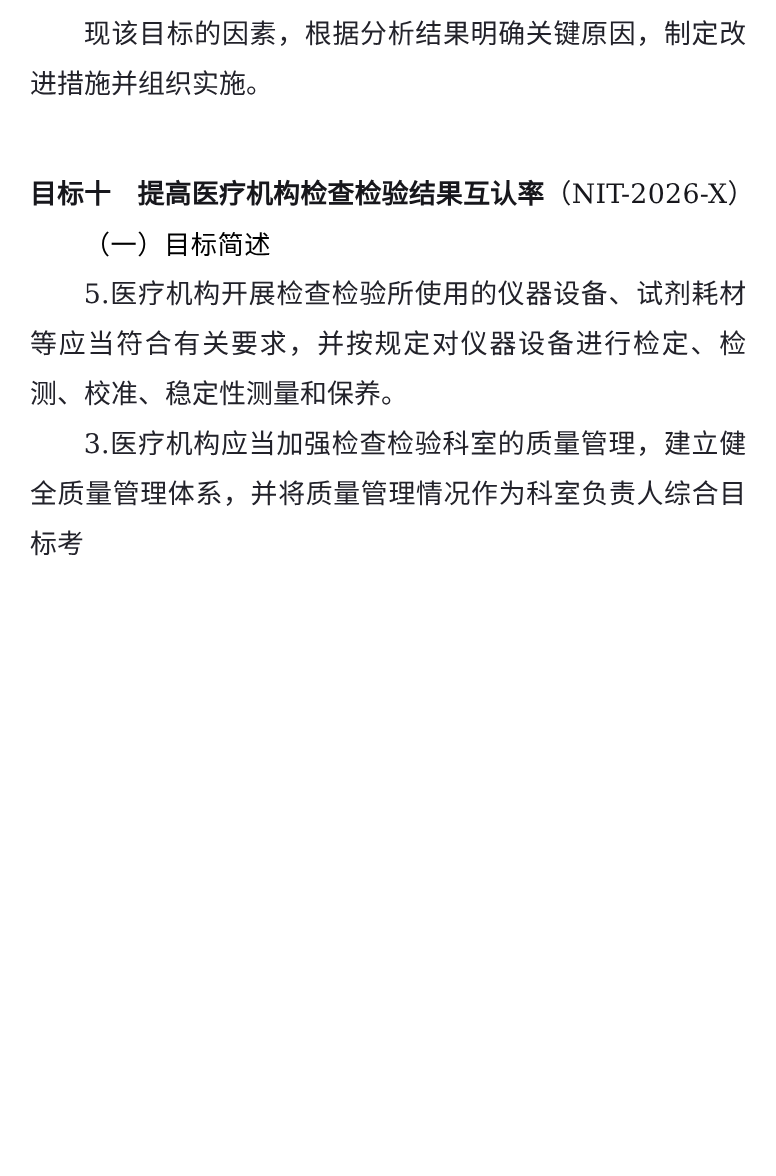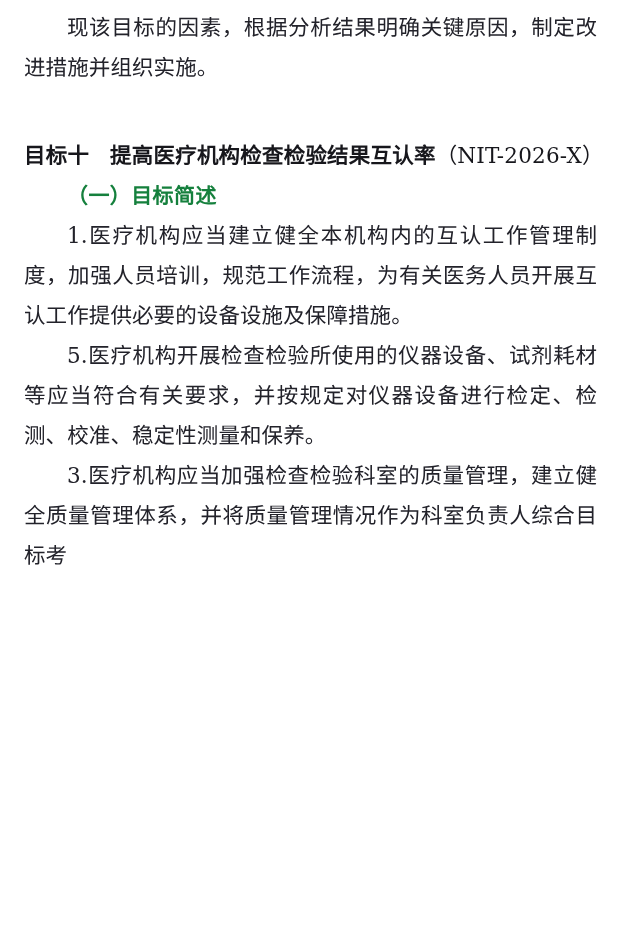--- a/index.html
+++ b/index.html
@@ -69,22 +69,22 @@
   .heading-gap {
     display: inline-block;
     width: 21px;
   }
 
   
   .subheading {
     font-family: "DejaVu Sans", "Liberation Sans", sans-serif;
     font-size: 21px;
     line-height: 40px;
-    font-weight: 700;
-    color: #15803d;
+    font-weight: 400;
+    color: #000000;
     margin: 0;
     text-indent: 43px;
     letter-spacing: 0.4px;
     white-space: nowrap;
   }
 
   
   .block-gap {
     height: 48px;
   }
@@ -100,20 +100,19 @@
     <div class="block-gap"></div>
 
     <h1 class="objective-heading">
       <span>目标十</span><span class="heading-gap"></span><span>提高医疗机构检查检验结果互认率</span><span class="code">（NIT-2026-X）</span>
     </h1>
 
     <h2 class="subheading">（一）目标简述</h2>
 
 
 
-    <p class="para indent">1.医疗机构应当建立健全本机构内的互认工作管理制度，加强人员培训，规范工作流程，为有关医务人员开展互认工作提供必要的设备设施及保障措施。</p>
 
     <p class="para indent">5.医疗机构开展检查检验所使用的仪器设备、试剂耗材等应当符合有关要求，并按规定对仪器设备进行检定、检测、校准、稳定性测量和保养。</p>
 
     <p class="para indent">3.医疗机构应当加强检查检验科室的质量管理，建立健全质量管理体系，并将质量管理情况作为科室负责人综合目标考</p>
 
   </div>
 </div>
 
 </body></html>

